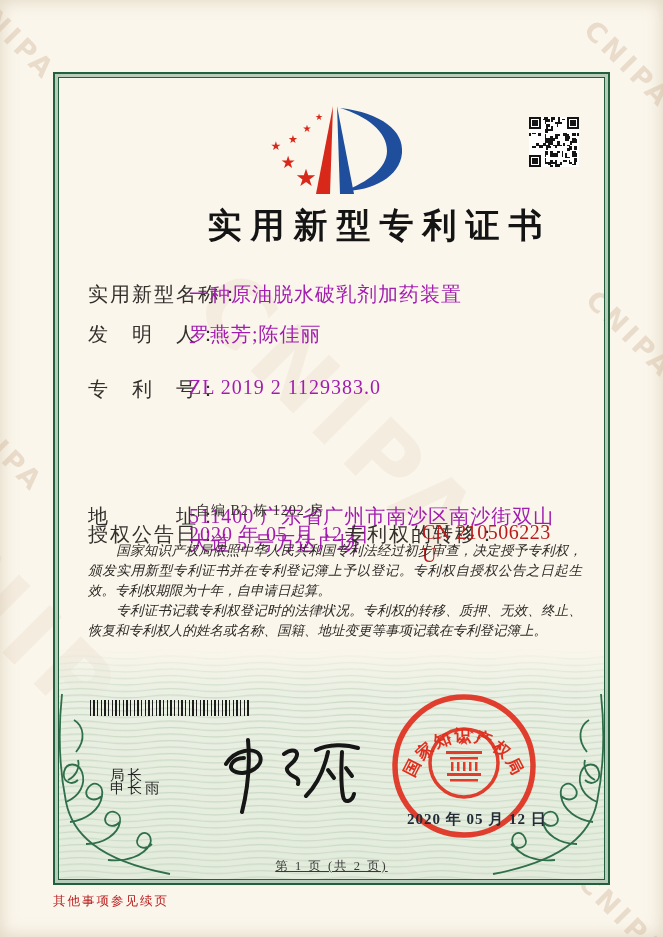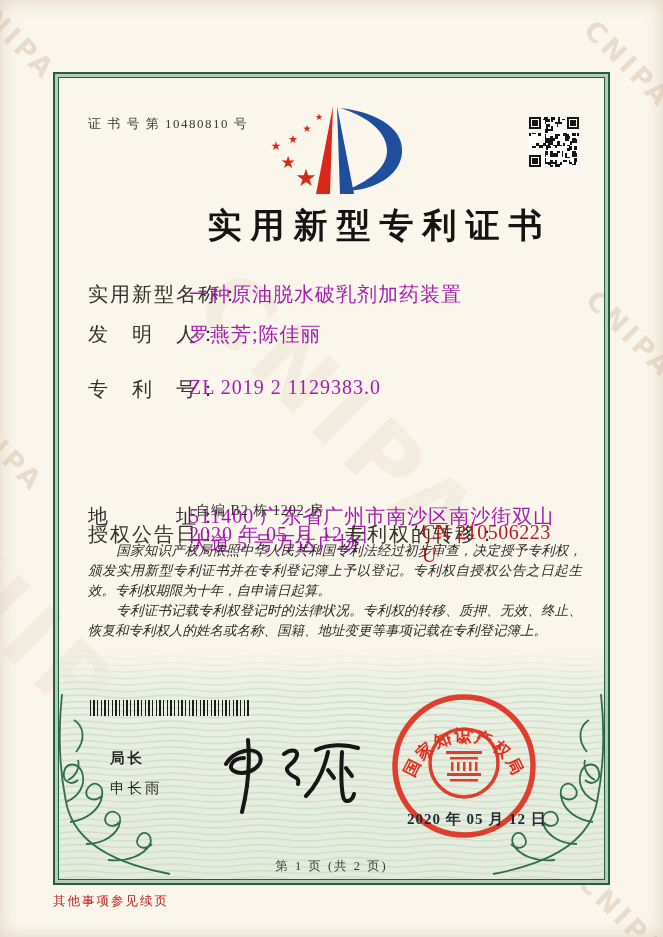--- a/index.html
+++ b/index.html
@@ -35,27 +35,27 @@
              text-align:justify; font-style:italic; color:#2c2a26;}
   .body-text p{margin:0; text-indent:2.1em;}
   .barcode{left:90px; top:700px; width:161px; height:16px; z-index:5;
      background:
        repeating-linear-gradient(90deg,#1c1c1c 0 1.5px,transparent 1.5px 3px,
          #1c1c1c 3px 5.5px, transparent 5.5px 7px,
          #1c1c1c 7px 8px, transparent 8px 11px);}
   .seal{left:389px; top:691px; z-index:6;}
   .seal-date{left:407px; top:810px; font-size:15px; font-weight:bold; letter-spacing:1px;
              color:#232b36; z-index:7;}
-  .director-role{left:110px; top:749px; font-size:14.5px; letter-spacing:3px;
-                 font-family:"Liberation Sans", sans-serif; color:#262626;font-weight:bold;}
+  .director-role{left:110px; top:766px; font-size:14.5px; letter-spacing:3px;
+                 font-family:"Liberation Sans", sans-serif; color:#262626;}
   .director-name{left:110px; top:779px; font-size:14.5px; letter-spacing:3px;
                  font-family:Liberation Mono, monospace; color:#262626;}
   .signature{left:212px; top:736px; z-index:6;}
   .page-num{left:53px; top:858px; width:557px; text-align:center; font-size:12.5px;
-            letter-spacing:2px; color:#3a3a3a; z-index:5;}
+            letter-spacing:2px; color:#3a3a3a; z-index:5;text-decoration:underline;}
   .cont-note{left:53px; top:893px; width:557px; text-align:left; font-size:12.5px;
              letter-spacing:2px; color:#b91c1c;}
 </style>
 </head>
 <body>
 
 <div class="page">
 
   <div class="wm wm-s" style="left:-16px; top:-14px;">CNIPA</div>
   <div class="wm wm-s" style="left:600px; top:14px;">CNIPA</div>
@@ -105,21 +105,20 @@
       <path d="M6 2 C 2 40 4 80 10 110 C 16 140 40 168 114 182"></path>
       <path d="M10 110 C 24 104 30 92 26 80 C 22 70 10 70 8 80 C 6 90 16 94 22 88"></path>
       <path d="M14 130 C 30 128 44 118 46 104 C 48 92 38 88 32 96 C 26 104 36 112 46 104"></path>
       <path d="M30 152 C 48 152 62 142 64 130 C 66 120 54 116 50 124 C 46 132 56 138 64 130"></path>
       <path d="M52 168 C 70 170 88 164 94 152 C 98 142 86 136 82 146 C 78 154 88 160 96 152"></path>
       <path d="M20 60 C 30 48 28 34 18 28"></path>
       <path d="M12 88 C 20 84 24 76 22 68"></path>
     </g>
   </svg>
 
-  <div class="abs certno">证 书 号 第 10480810 号</div>
 
   <svg class="abs logo" width="162" height="102" viewBox="0 0 162 102">
     <path d="M90 10 C 132 15 154 33 152 55 C 150 79 122 93 94 93 C 118 84 137 70 137 53 C 137 33 116 18 90 10 Z" fill="#1f4e9c"></path>
     <path d="M83 8 L 80 96 L 66 96 Z" fill="#d8281a"></path>
     <path d="M87 8 L 104 96 L 90 96 Z" fill="#1f4e9c"></path>
     <g fill="#d8281a" font-family="'DejaVu Sans', sans-serif" text-anchor="middle">
       <text x="56" y="88" font-size="24">★</text>
       <text x="38" y="70" font-size="17">★</text>
       <text x="26" y="52" font-size="12">★</text>
       <text x="43" y="45" font-size="11">★</text>

